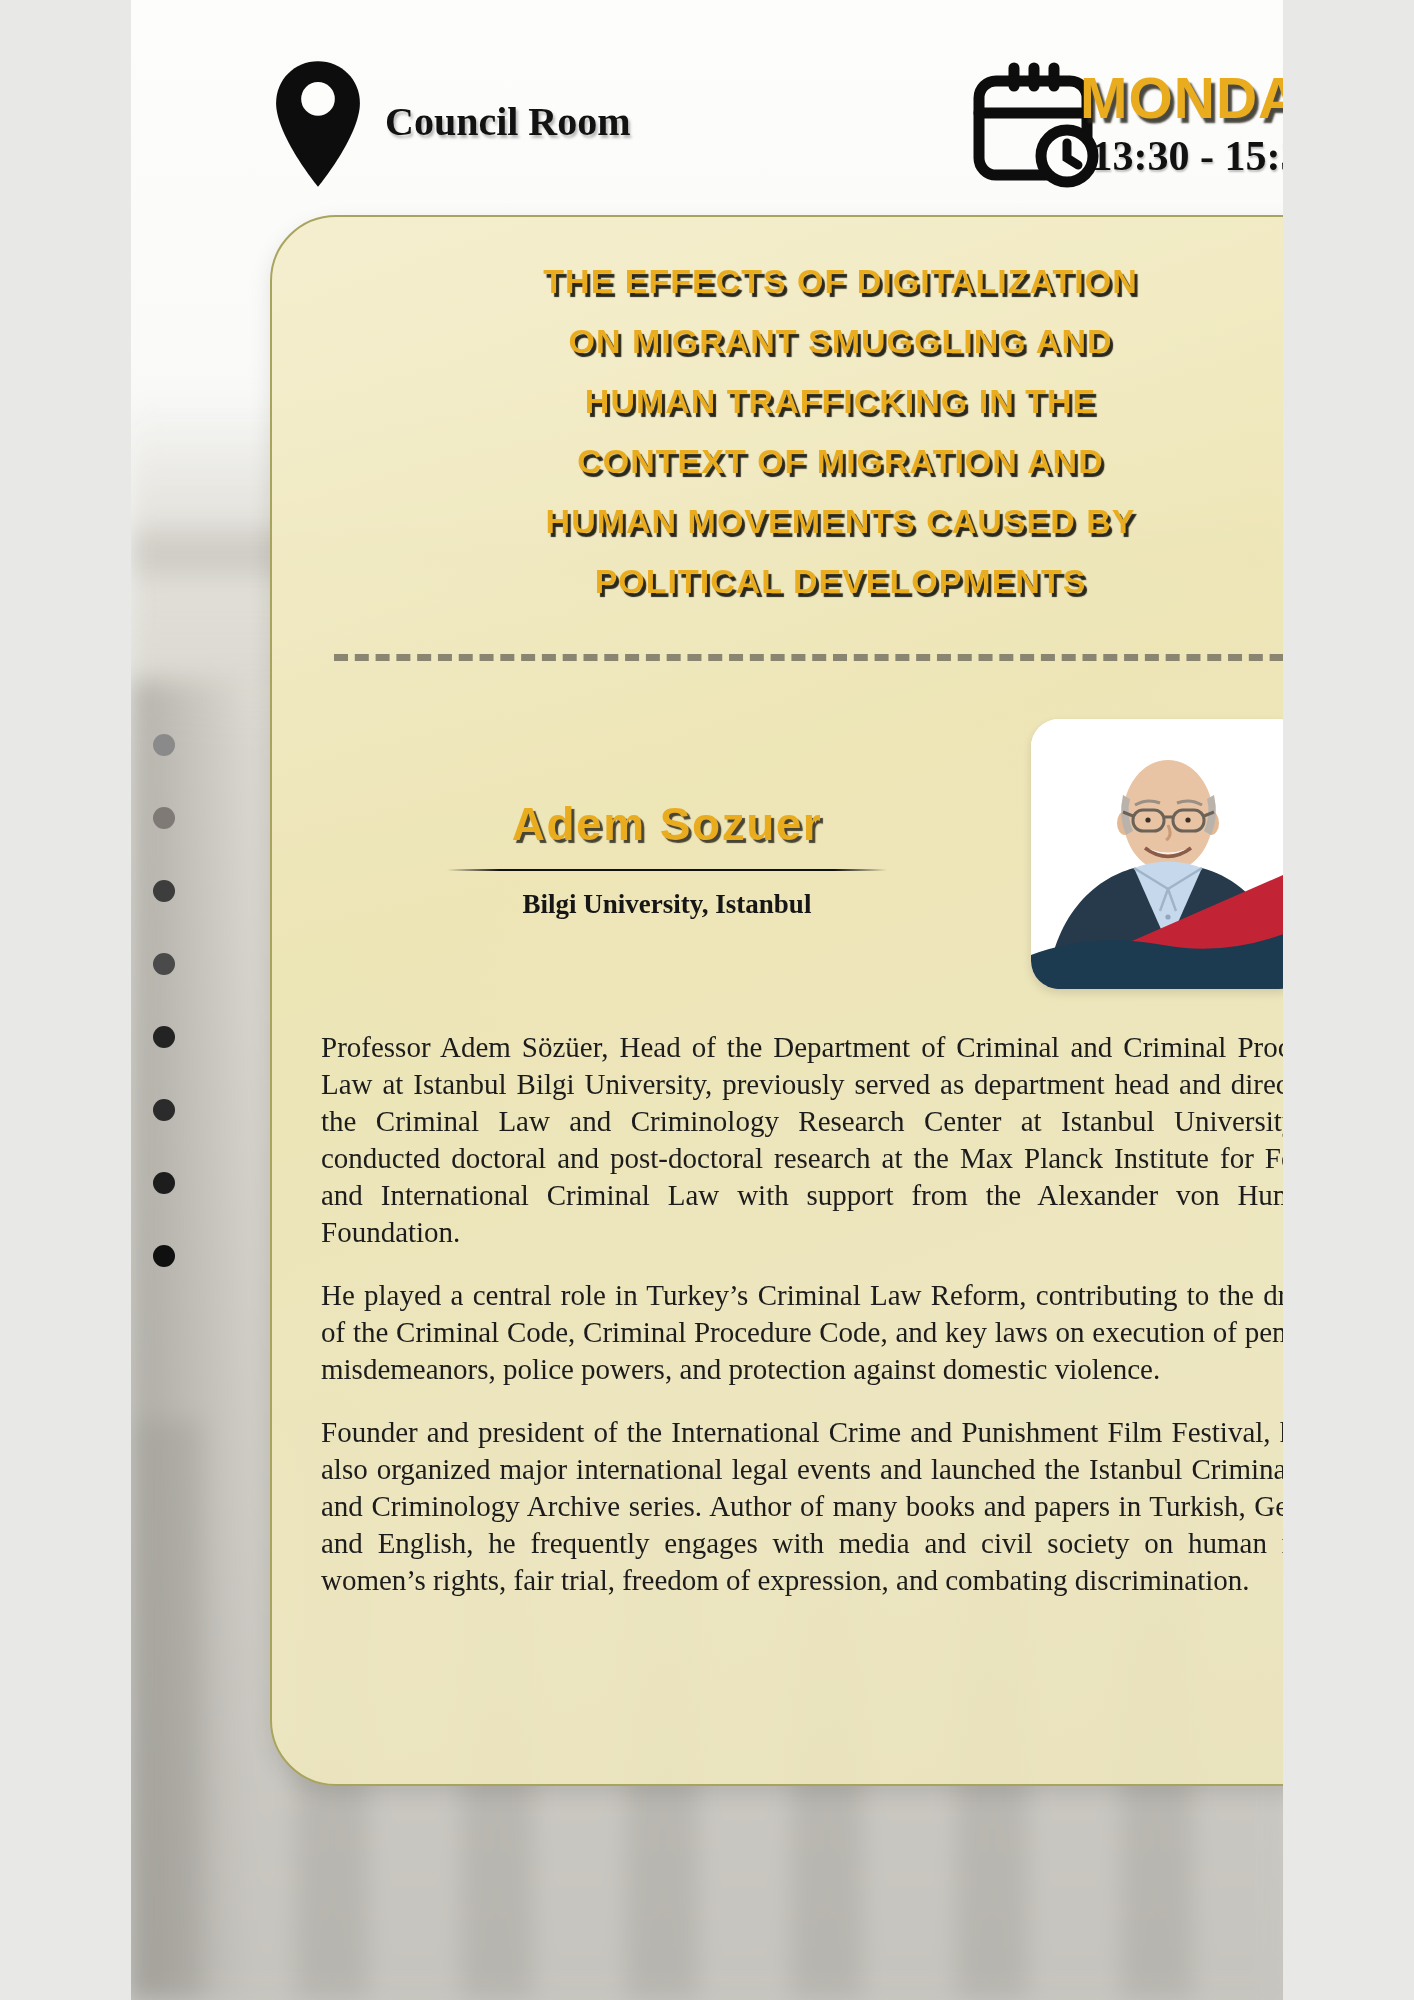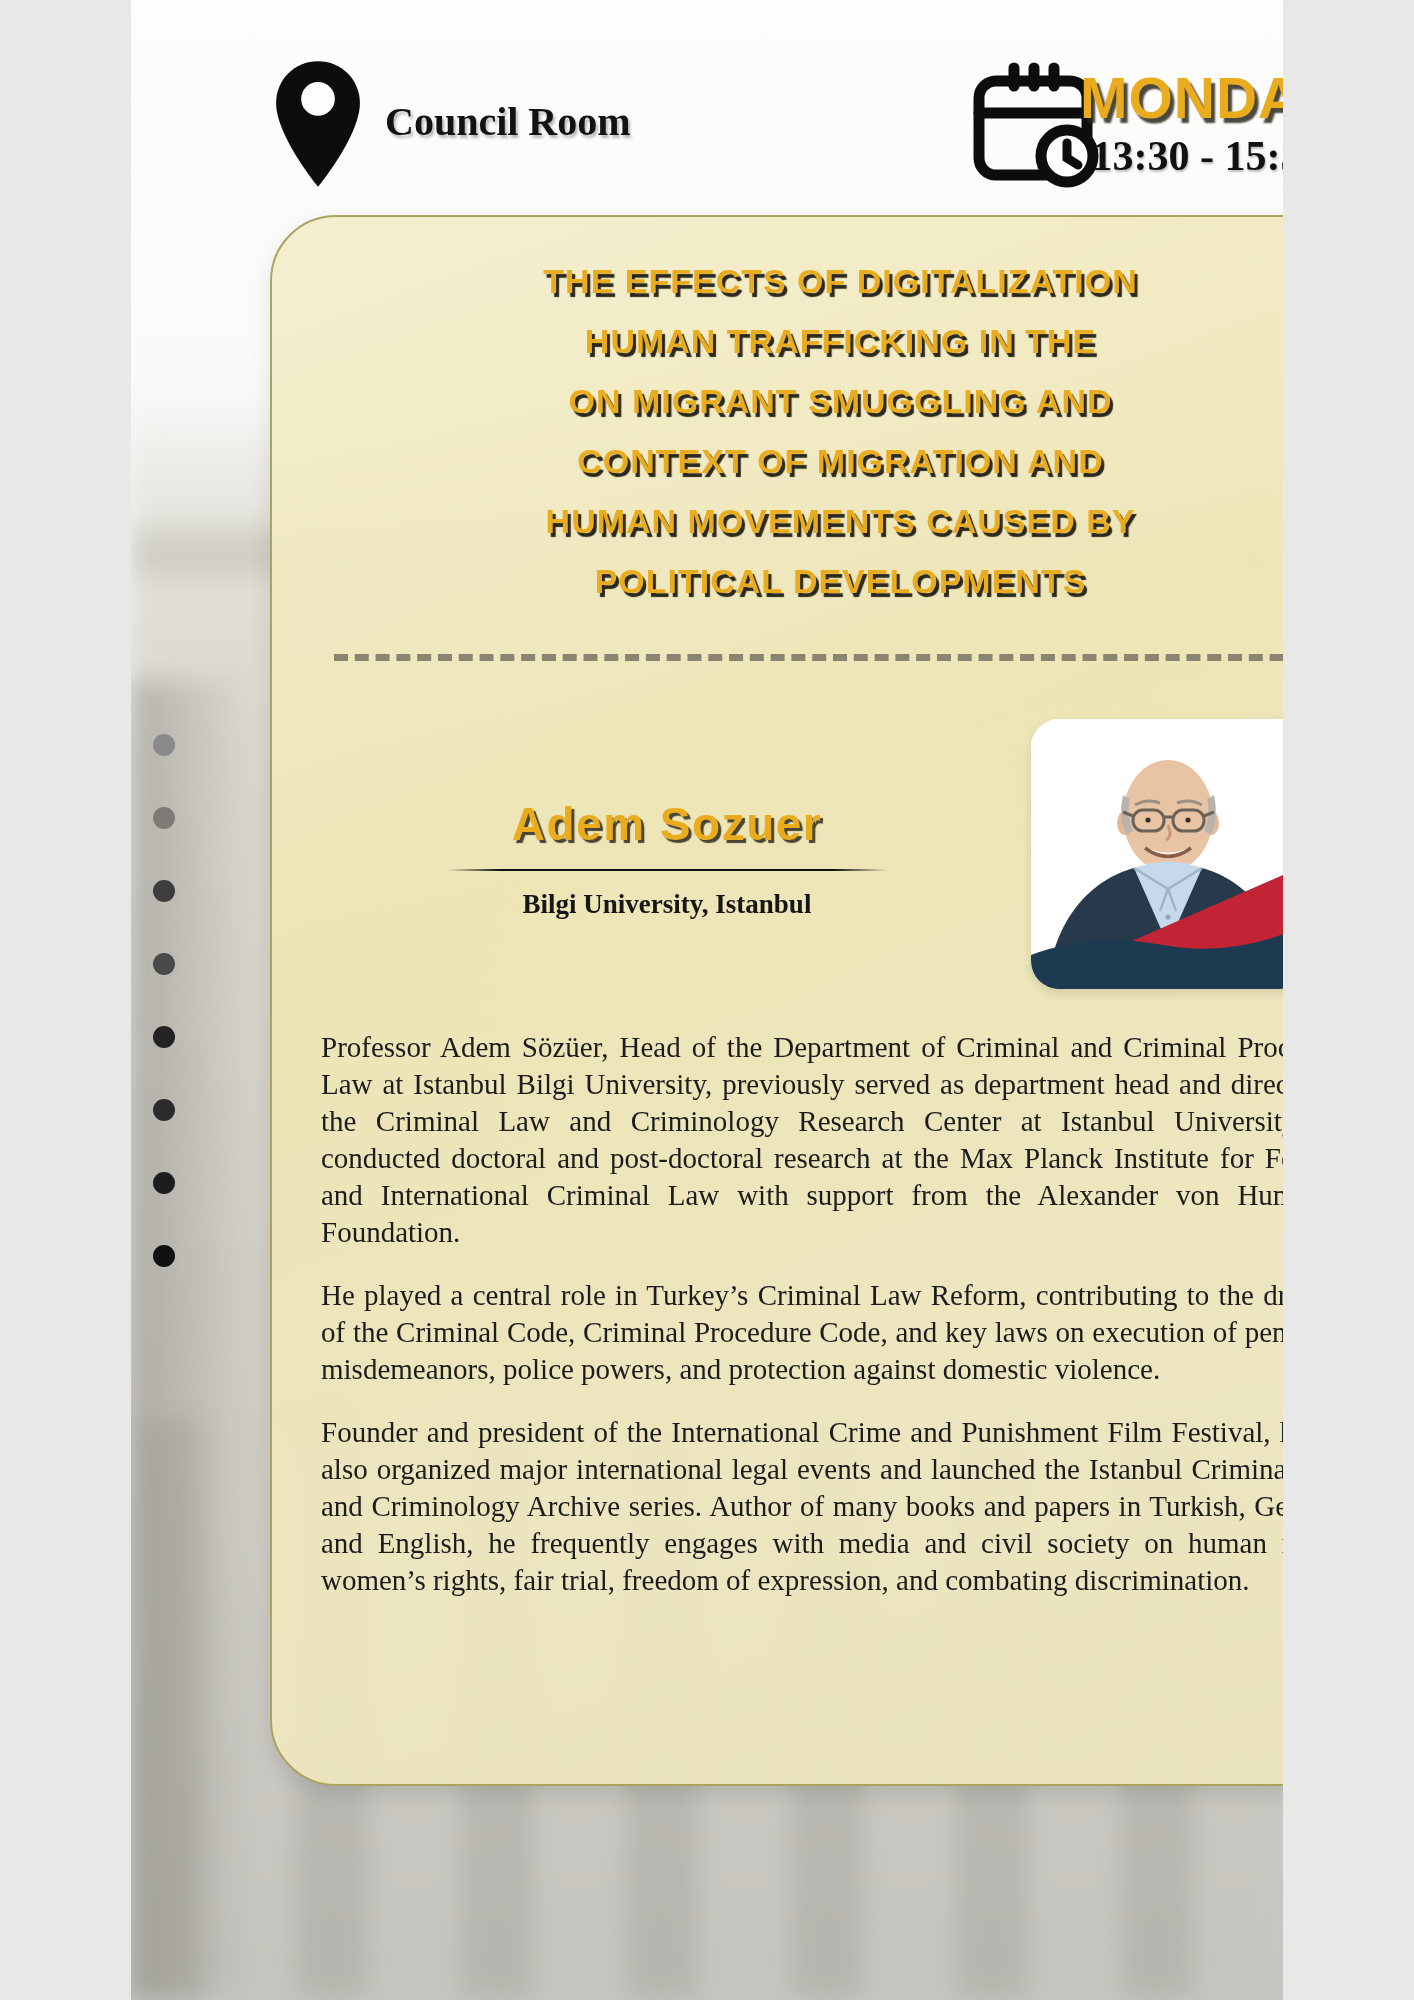--- a/index.html
+++ b/index.html
@@ -95,22 +95,22 @@
   </div>
   <div class="daytime">
     <div class="day">MONDAY</div>
     <div class="time">13:30 - 15:30</div>
   </div>
 
   <div class="card">
 
     <div class="title">
         <div class="title-line">THE EFFECTS OF DIGITALIZATION</div>
+        <div class="title-line">ON MIGRANT SMUGGLING AND</div>
         <div class="title-line">HUMAN TRAFFICKING IN THE</div>
-        <div class="title-line">ON MIGRANT SMUGGLING AND</div>
         <div class="title-line">CONTEXT OF MIGRATION AND</div>
         <div class="title-line">HUMAN MOVEMENTS CAUSED BY</div>
         <div class="title-line">POLITICAL DEVELOPMENTS</div>
       </div>
 
     <div class="divider"></div>
 
     <div class="speaker-left">
       <div class="spk-name">Adem Sozuer</div>
       <div class="name-line"></div>

